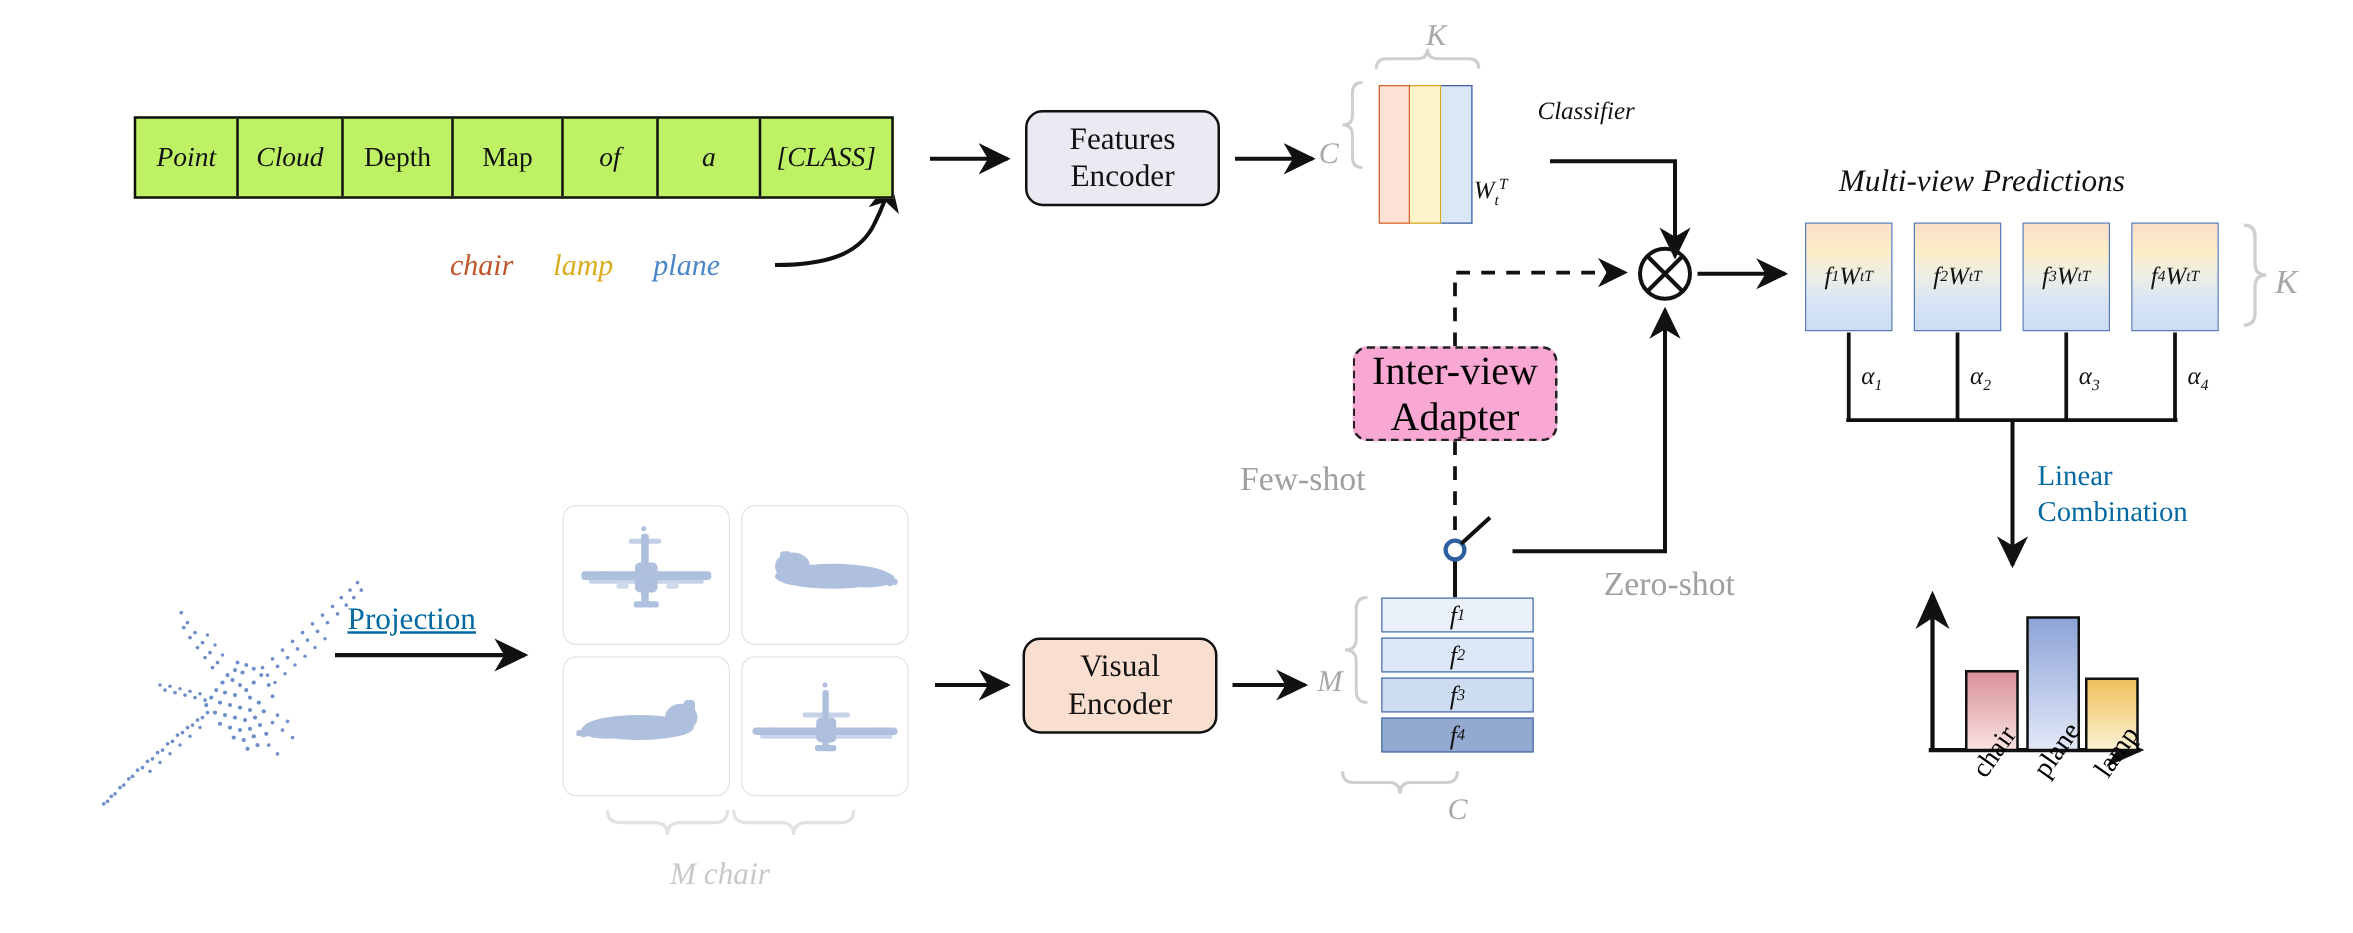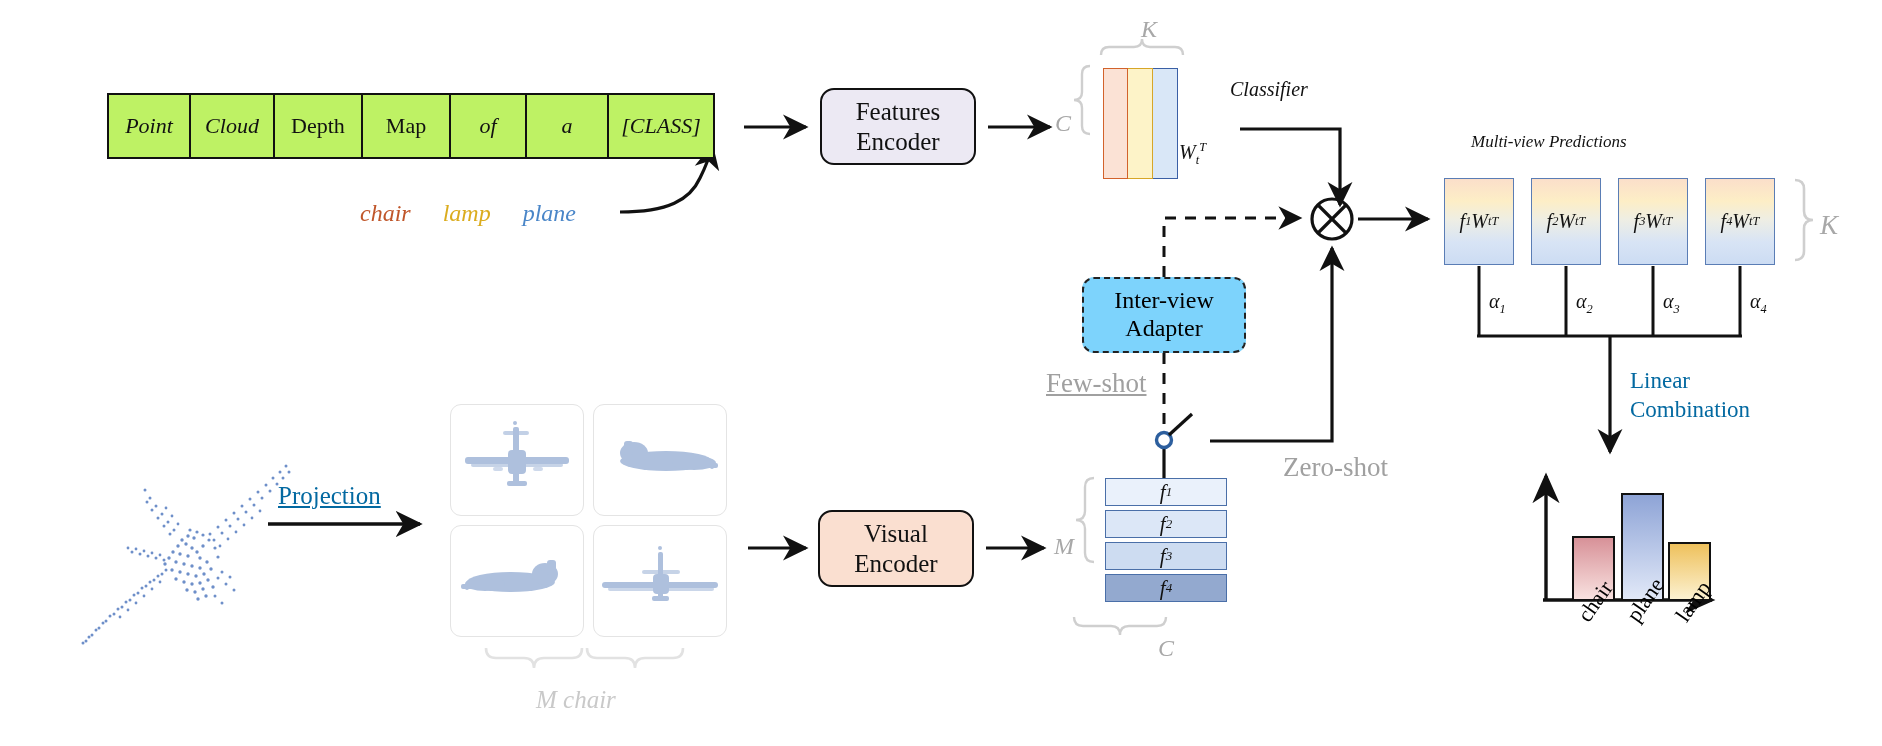--- a/index.html
+++ b/index.html
@@ -72,22 +72,22 @@
   }
 
   
   #adapter {
     left: 1082px; top: 277px;
     width: 164px; height: 76px;
     display: flex; flex-direction: column;
     align-items: center; justify-content: center;
     border: 2.5px dashed #222;
     border-radius: 12px;
-    background: #7dd3fc;
-    font-size: 24px; line-height: 1.15;
+    background: #f9a8d4;
+    font-size: 32px; line-height: 1.15;
     text-align: center;
   }
 
   
   #classifier-matrix {
     left: 1103px; top: 68px;
     display: flex; height: 111px;
   }
   #classifier-matrix .col { width: 25px; height: 100%; }
   #classifier-matrix .c0 { background: #fbe2d5; border: 1.8px solid #d2622b; }
@@ -283,21 +283,21 @@
   <div class="abs lbl-it" style="left:1230px; top:78px;">Classifier</div>
   <div class="abs lbl-it" style="left:1179px; top:140px;">
     <span>W</span><sub>t</sub><sup>T</sup>
   </div>
 
   <div class="abs" id="adapter">
     <span>Inter-view</span>
     <span>Adapter</span>
   </div>
 
-  <div class="abs grey-up" style="left:1046px; top:368px;text-decoration:underline;">Few-shot</div>
+  <div class="abs grey-up" style="left:992px; top:368px;">Few-shot</div>
   <div class="abs grey-up" style="left:1283px; top:452px;">Zero-shot</div>
 
   <div class="abs" id="feature-stack">
     <div class="fbar fb0">
         <span>f</span>
         <sub>1</sub>
       </div>
     <div class="fbar fb1">
         <span>f</span>
         <sub>2</sub>
@@ -307,21 +307,21 @@
         <sub>3</sub>
       </div>
     <div class="fbar fb3">
         <span>f</span>
         <sub>4</sub>
       </div>
   </div>
   <div class="abs grey-it" style="left:1054px; top:533px;">M</div>
   <div class="abs grey-it" style="left:1158px; top:635px;">C</div>
 
-  <div class="abs lbl-it" style="left:1471px; top:132px; font-size:17px;">Multi-view Predictions</div>
+  <div class="abs lbl-it" style="left:1471px; top:132px; font-size:25px;">Multi-view Predictions</div>
   <div class="abs" id="pred-row">
     <div class="pbox">
         <span>f</span>
         <sub>1</sub>
         <span>W</span>
         <sub>t</sub>
         <sup>T</sup>
       </div>
     <div class="pbox">
         <span>f</span>

